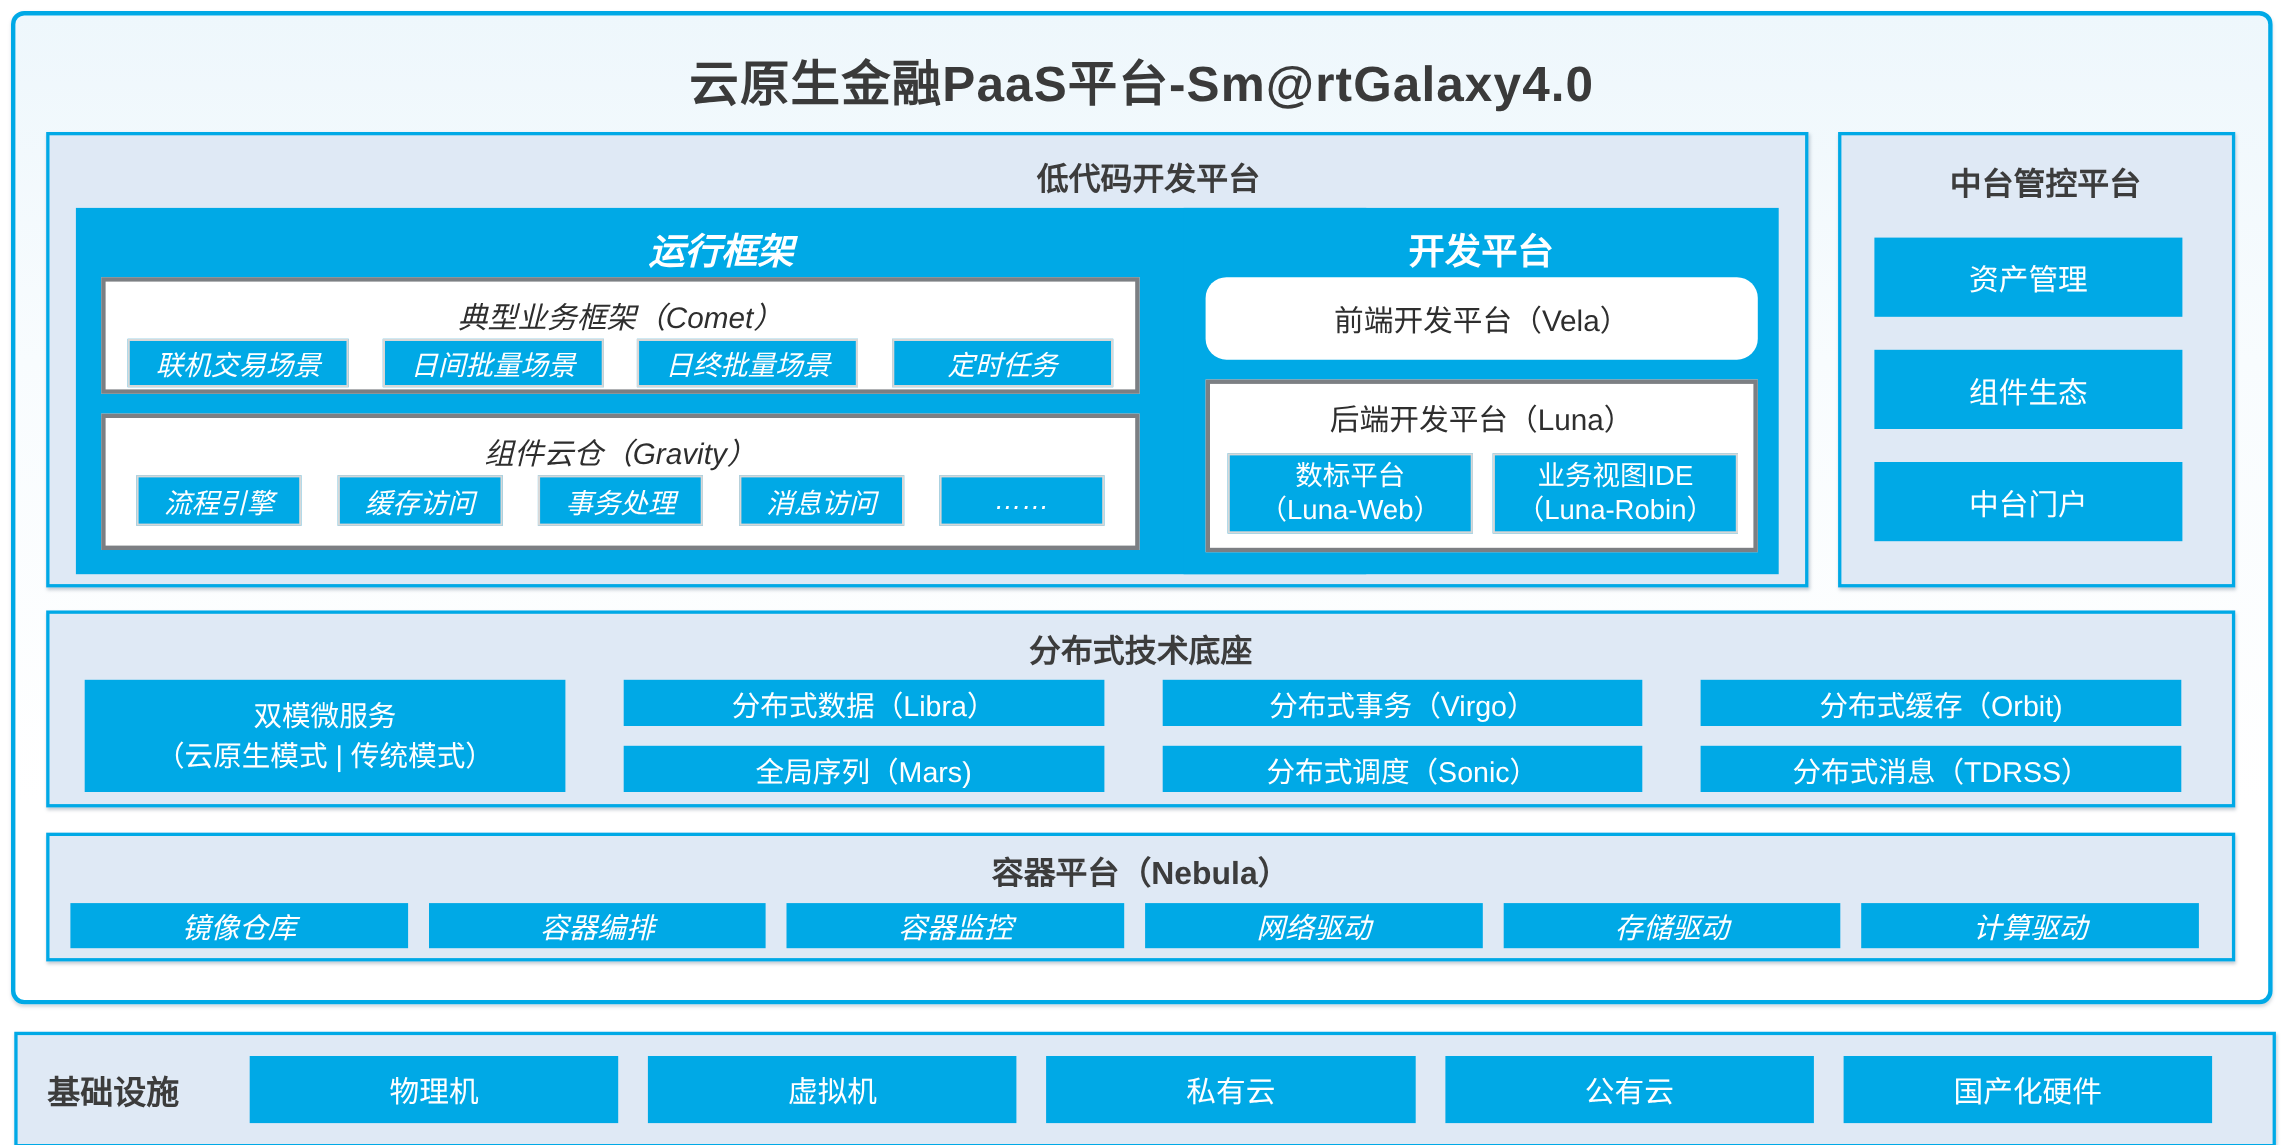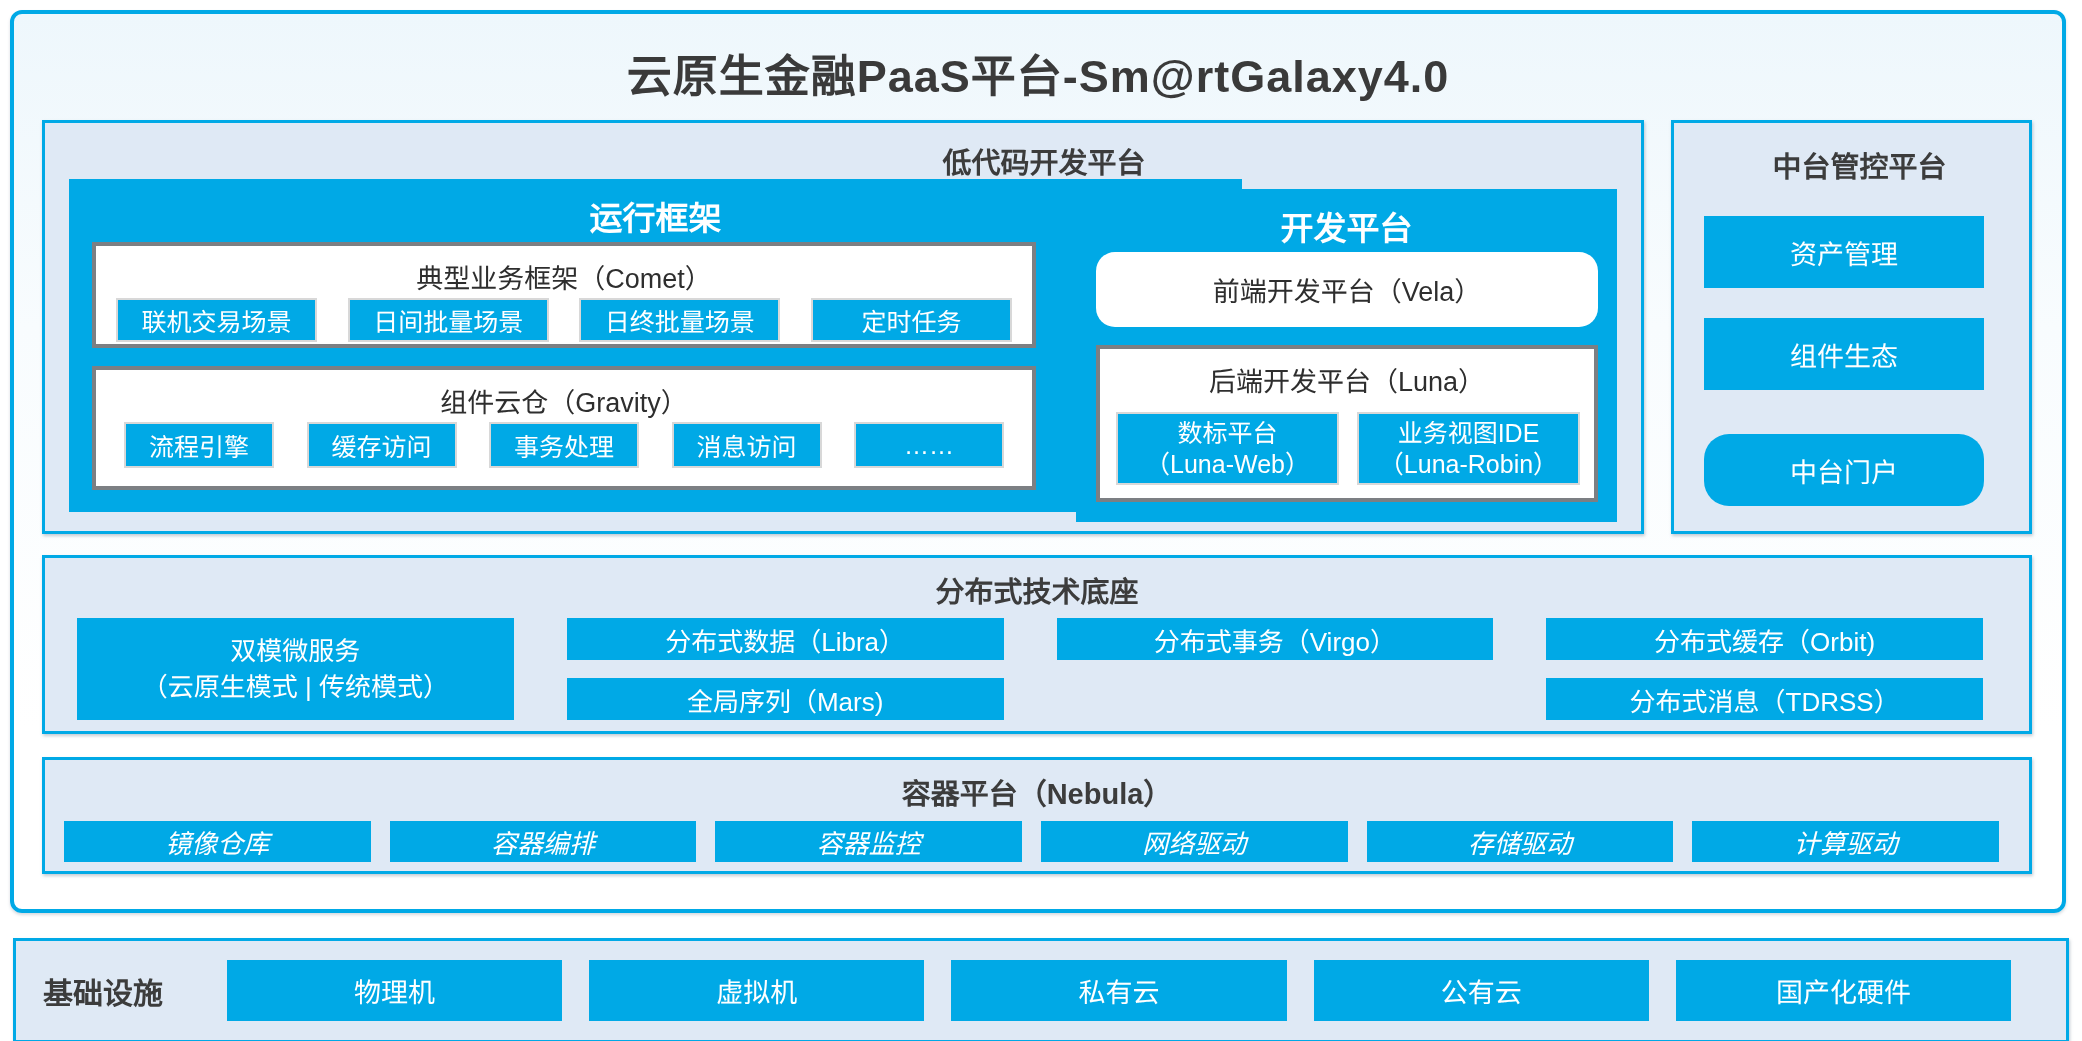--- a/index.html
+++ b/index.html
@@ -47,21 +47,21 @@
     position:absolute;left:999px;top:16px;transform:translateX(-50%);
   }
   .panel-mid{left:1657px;top:106px;width:361px;height:414px;padding-left:16px;}
   .panel-mid .panel-title{padding-top:20px;}
 
   .bigbox{position:absolute;background:var(--cyan);}
   .bigbox-title{
     padding-top:13px;text-align:center;color:#ffffff;
     font-size:33px;font-weight:700;white-space:nowrap;
   }
-  .bigbox-runtime{left:24px;top:56px;width:1173px;height:333px;}
+  .bigbox-runtime{left:24px;top:66px;width:1173px;height:333px;font-style:italic;}
   .bigbox-dev{left:1031px;top:66px;width:541px;height:333px;}
 
   .whitebox{
     position:absolute;background:#ffffff;border:4px solid var(--gray-border);
   }
   .whitebox.no-border{border:none;}
   .whitebox-title{
     margin-top:11px;text-align:center;font-size:27px;font-weight:500;
     color:#2e2e2e;white-space:nowrap;
   }
@@ -88,21 +88,21 @@
   .luna-chips .chip{flex:1;flex-direction:column;line-height:31px;font-size:25px;}
 
   
   .mid-box{
     position:absolute;left:30px;width:280px;height:72px;
     background:var(--cyan);color:#fff;display:flex;align-items:center;justify-content:center;
     font-size:27px;white-space:nowrap;
   }
   .mid-box-1{top:93px;}
   .mid-box-2{top:195px;}
-  .mid-box-3{top:311px;border-radius:25px;}
+  .mid-box-3{top:297px;}
 
   
   .panel-dist{left:28px;top:541px;width:1990px;height:179px;}
   .panel-dist .panel-title{padding-top:10px;}
   .dist-grid{
     position:absolute;left:32px;right:46px;top:60px;bottom:11px;
     display:grid;grid-template-columns:1fr 1fr 1fr 1fr;
     grid-template-rows:1fr 1fr;column-gap:53px;row-gap:18px;
   }
   .dist-box{
@@ -200,20 +200,21 @@
       <div class="panel-title">分布式技术底座</div>
       <div class="dist-grid">
         <div class="dist-box dist-dual">
           <span>双模微服务</span>
           <span>（云原生模式 | 传统模式）</span>
         </div>
         <div class="dist-box" style="grid-column:2;grid-row:1;">分布式数据（Libra）</div>
         <div class="dist-box" style="grid-column:3;grid-row:1;">分布式事务（Virgo）</div>
         <div class="dist-box" style="grid-column:4;grid-row:1;">分布式缓存（Orbit)</div>
         <div class="dist-box" style="grid-column:2;grid-row:2;">全局序列（Mars)</div>
+        <div class="dist-box" style="grid-column:3;grid-row:2;">分布式调度（Sonic）</div>
         <div class="dist-box" style="grid-column:4;grid-row:2;">分布式消息（TDRSS）</div>
       </div>
     </div>
 
     <div class="panel panel-container">
       <div class="panel-title">容器平台（Nebula）</div>
       <div class="container-row">
         <div class="chip">镜像仓库</div>
         <div class="chip">容器编排</div>
         <div class="chip">容器监控</div>

